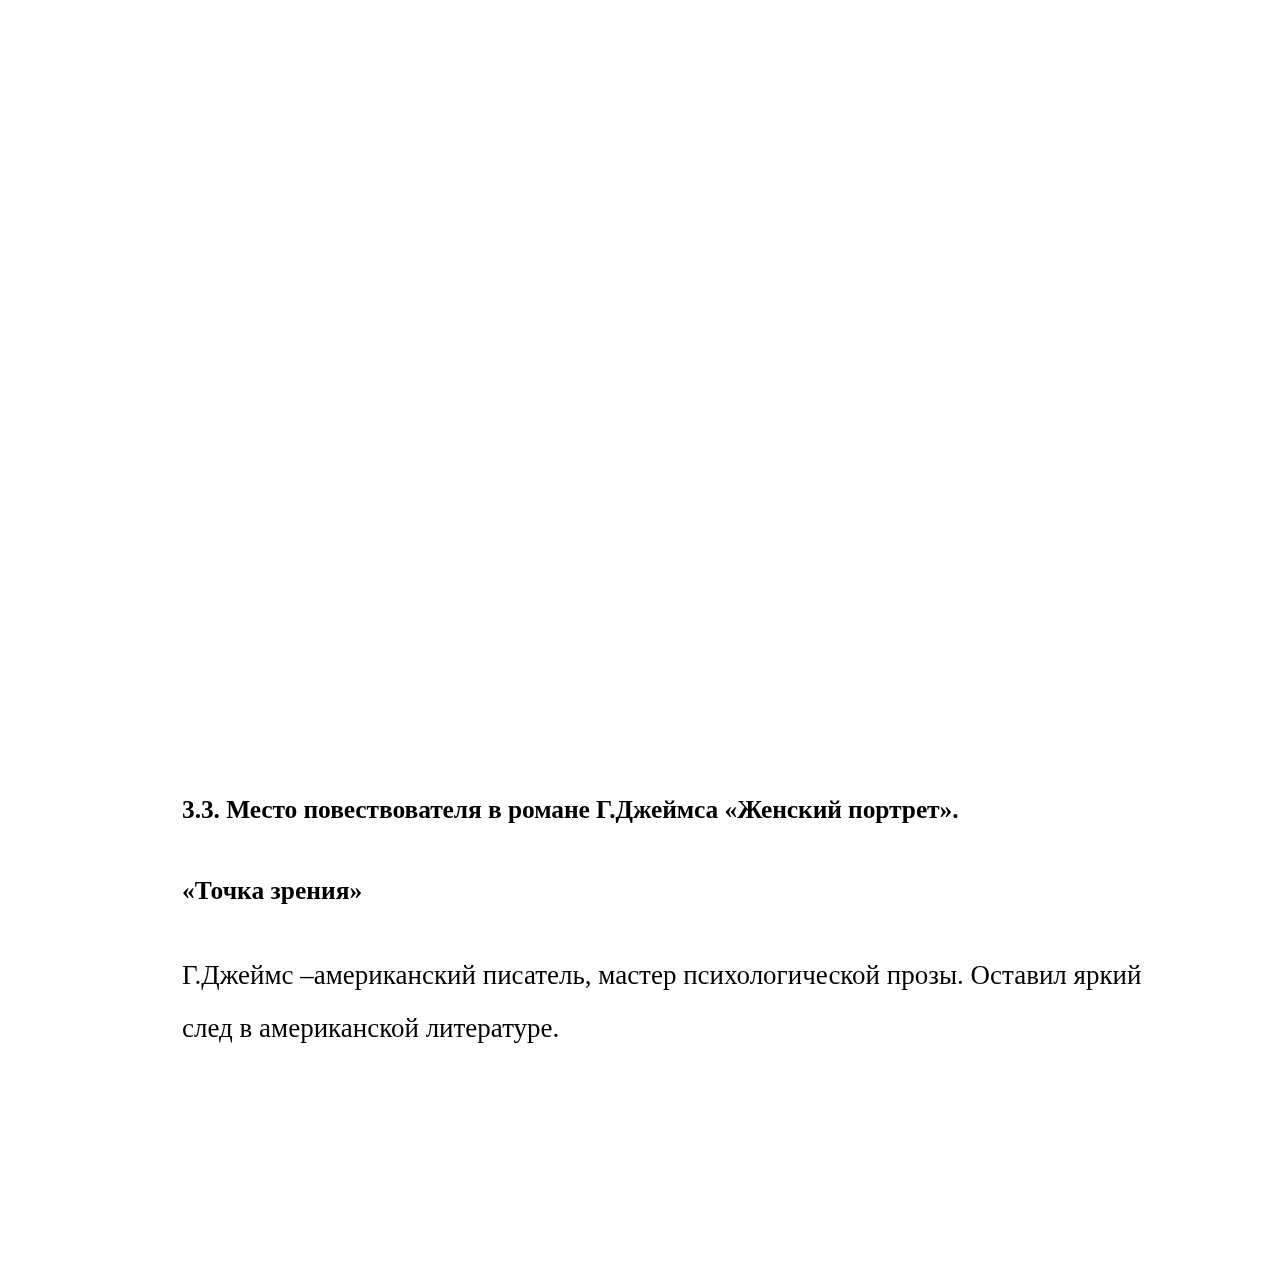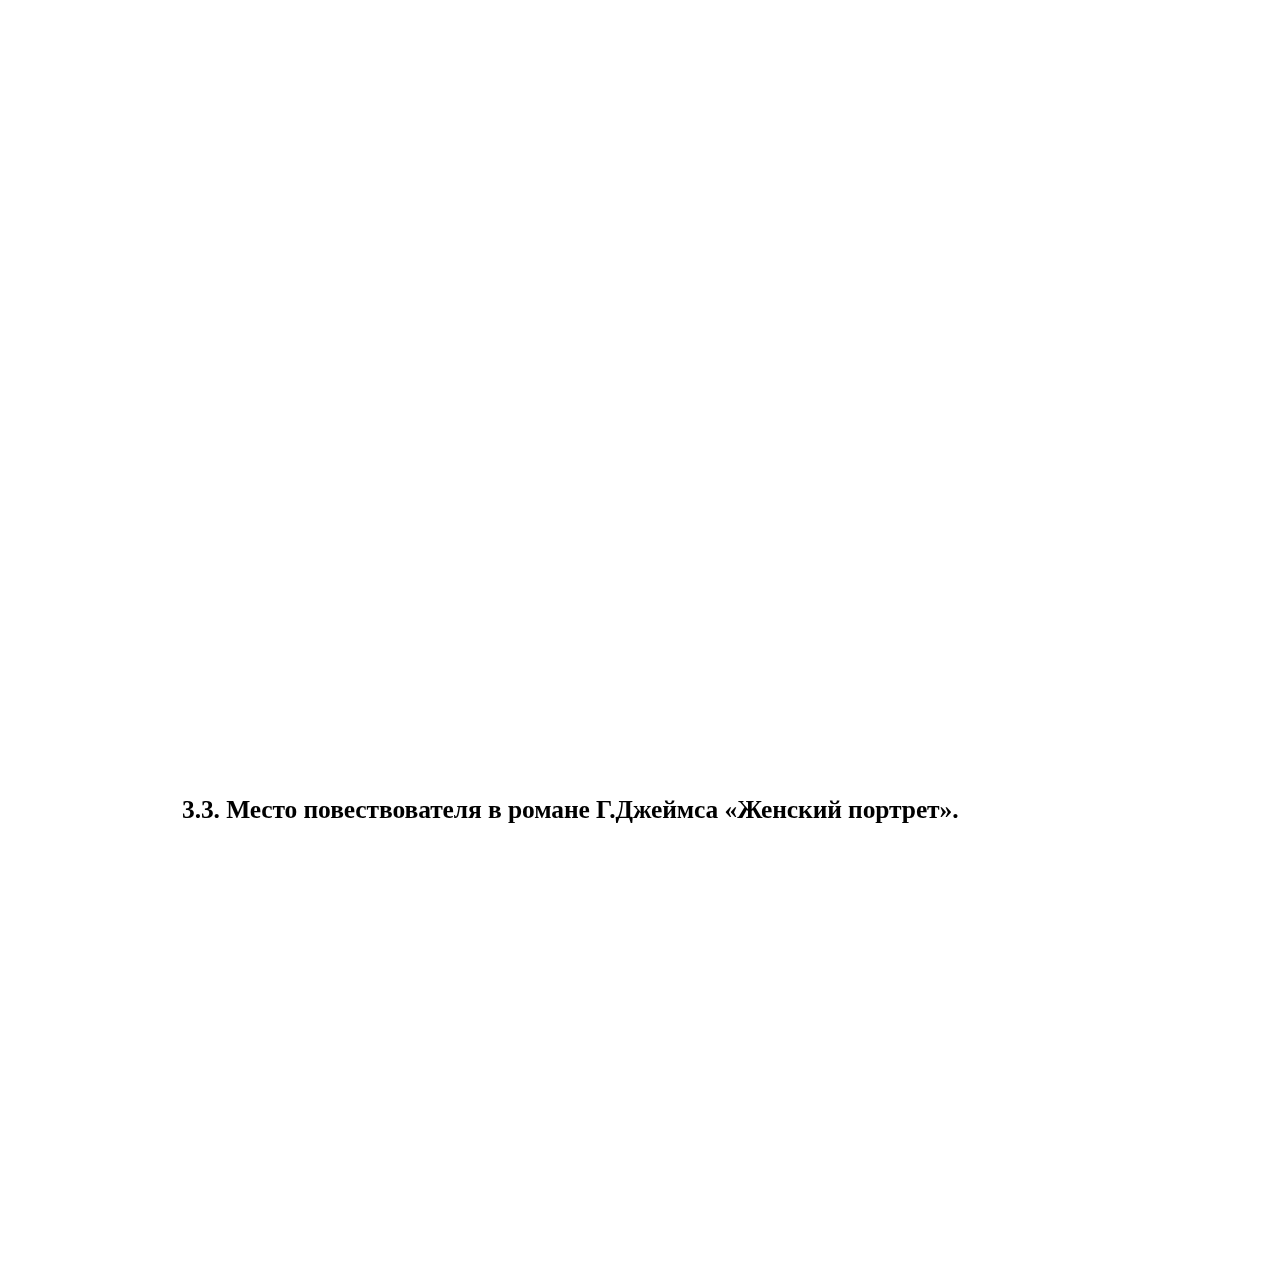--- a/index.html
+++ b/index.html
@@ -72,18 +72,20 @@
 <body>
 
 <div class="page">
 
   <div class="page-blank-top"></div>
 
   <div class="doc-body">
 
     <h3 class="heading-3-3">3.3. Место повествователя в романе Г.Джеймса «Женский портрет».</h3>
 
+    <h4 class="subheading">«Точка зрения»</h4>
 
+    <p class="para first-para">Г.Джеймс –американский писатель, мастер психологической прозы. Оставил яркий след в американской литературе.</p>
 
 
   </div>
 
 </div>
 
 </body></html>

